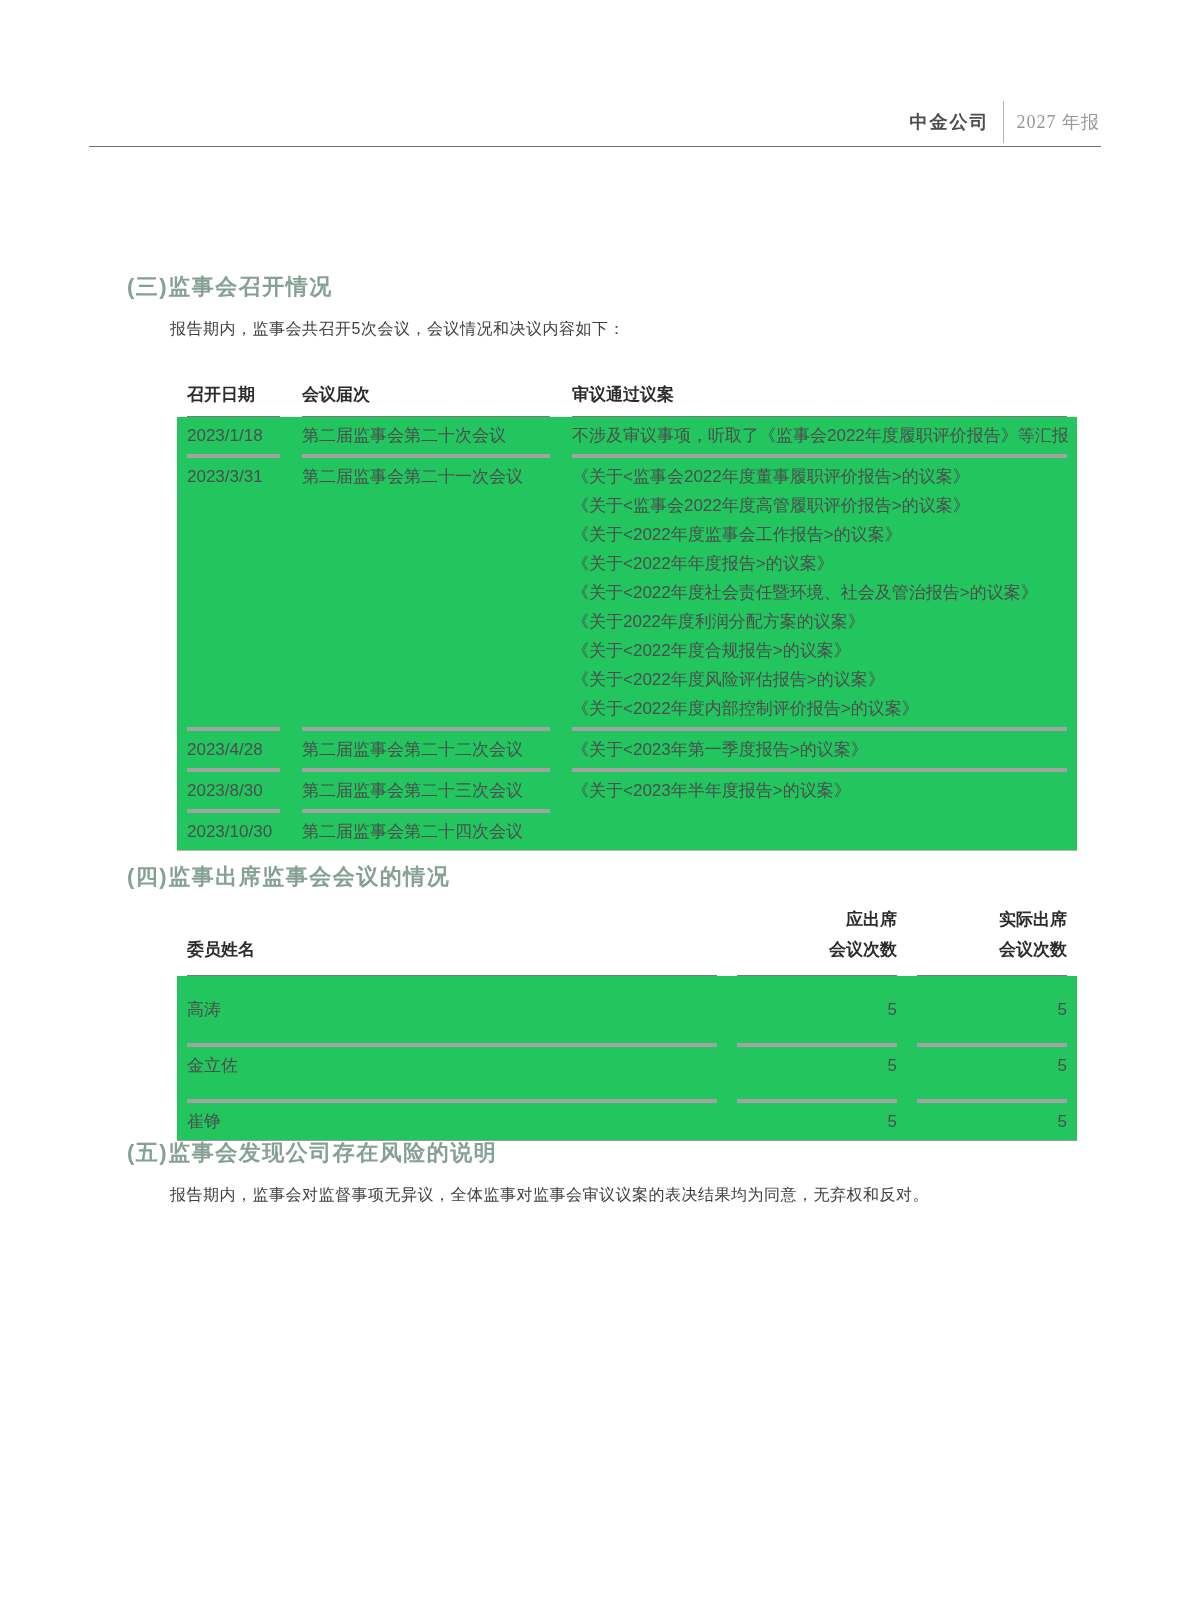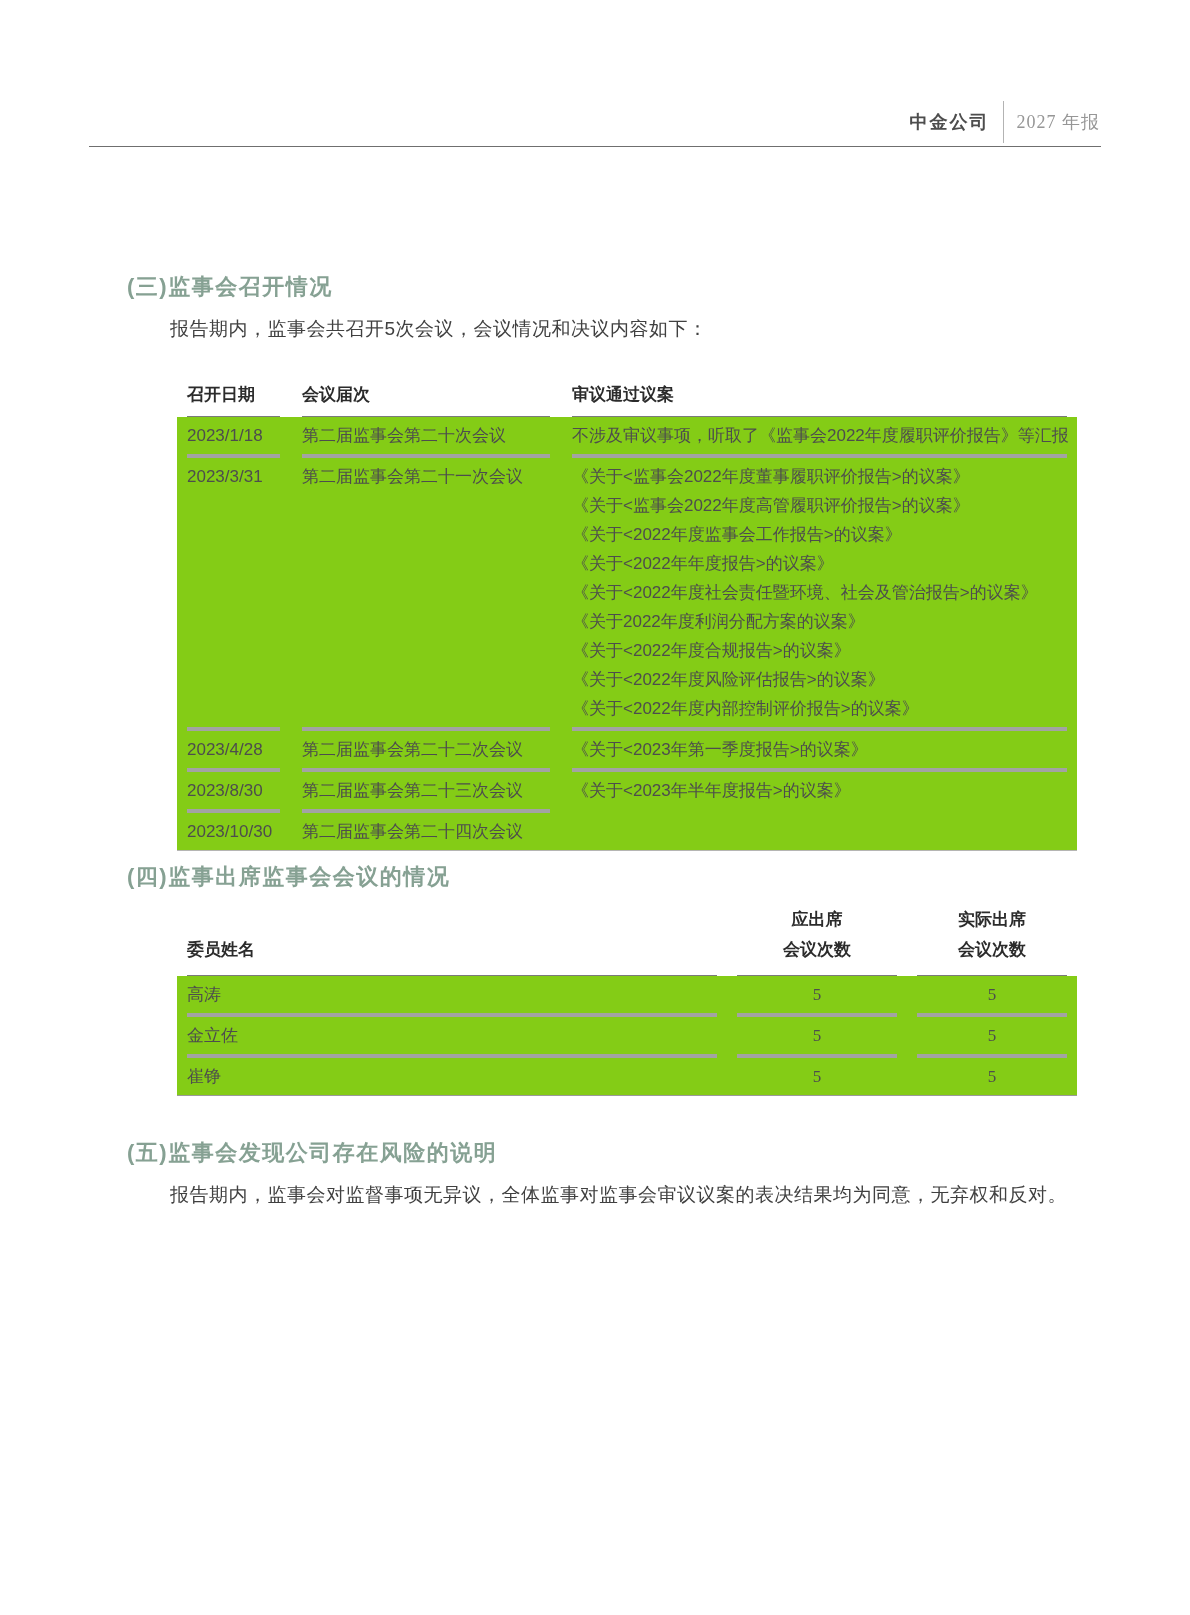--- a/index.html
+++ b/index.html
@@ -41,21 +41,21 @@
     color: #86a193;
     font-size: 22px;
     font-weight: bold;
     letter-spacing: 1.5px;
     white-space: nowrap;
   }
   .para {
     position: absolute;
     left: 170px;
     color: #404040;
-    font-size: 19px;
+    font-size: 16px;
     line-height: 26px;
     letter-spacing: 0.5px;
     white-space: nowrap;
   }
 
   
   .tbl {
     position: absolute;
     left: 177px;
     width: 900px;
@@ -67,27 +67,27 @@
   .t2-grid { grid-template-columns: 530px 160px 150px; column-gap: 20px; padding: 0 10px; }
   .t-head .cell {
     font-weight: bold;
     color: #2b2b2b;
     border-bottom: 1px solid #7a7a7a;
   }
   .t1-head { align-items: end; }
   .t1-head .cell { padding: 12px 0 11px 0; line-height: 21px; }
   .t2-head { align-items: end; }
   .t2-head .cell { padding-bottom: 10px; line-height: 30px; }
-  .t-body { background: #84cc16; }
+  .t-body { background: #22c55e; }
   .t-body .t-row + .t-row > .cell { border-top: 4px solid #a3a3a3; }
   .t1-body { border-bottom: 1px solid #b5b5b3; }
   .t1-body .cell { padding: 4px 0; line-height: 29px; }
   .t2-body { border-bottom: 1px solid #9a9a98; }
-  .t2-body .cell { padding: 7px 0; line-height: 23px; }
-  .num, .r { text-align: center; font-family: Liberation Serif, serif; }
+  .t2-body .cell { padding: 7px 0; line-height: 23px; margin-top: 15px; }
+  .num, .r { text-align: right; }
   .items .item-line { line-height: 29px; white-space: nowrap; }
 
   
   .page-number {
     position: absolute;
     top: 1524px;
     right: 130px;
     font-family: "Liberation Serif", serif;
     font-size: 23px;
     color: #a16207;

